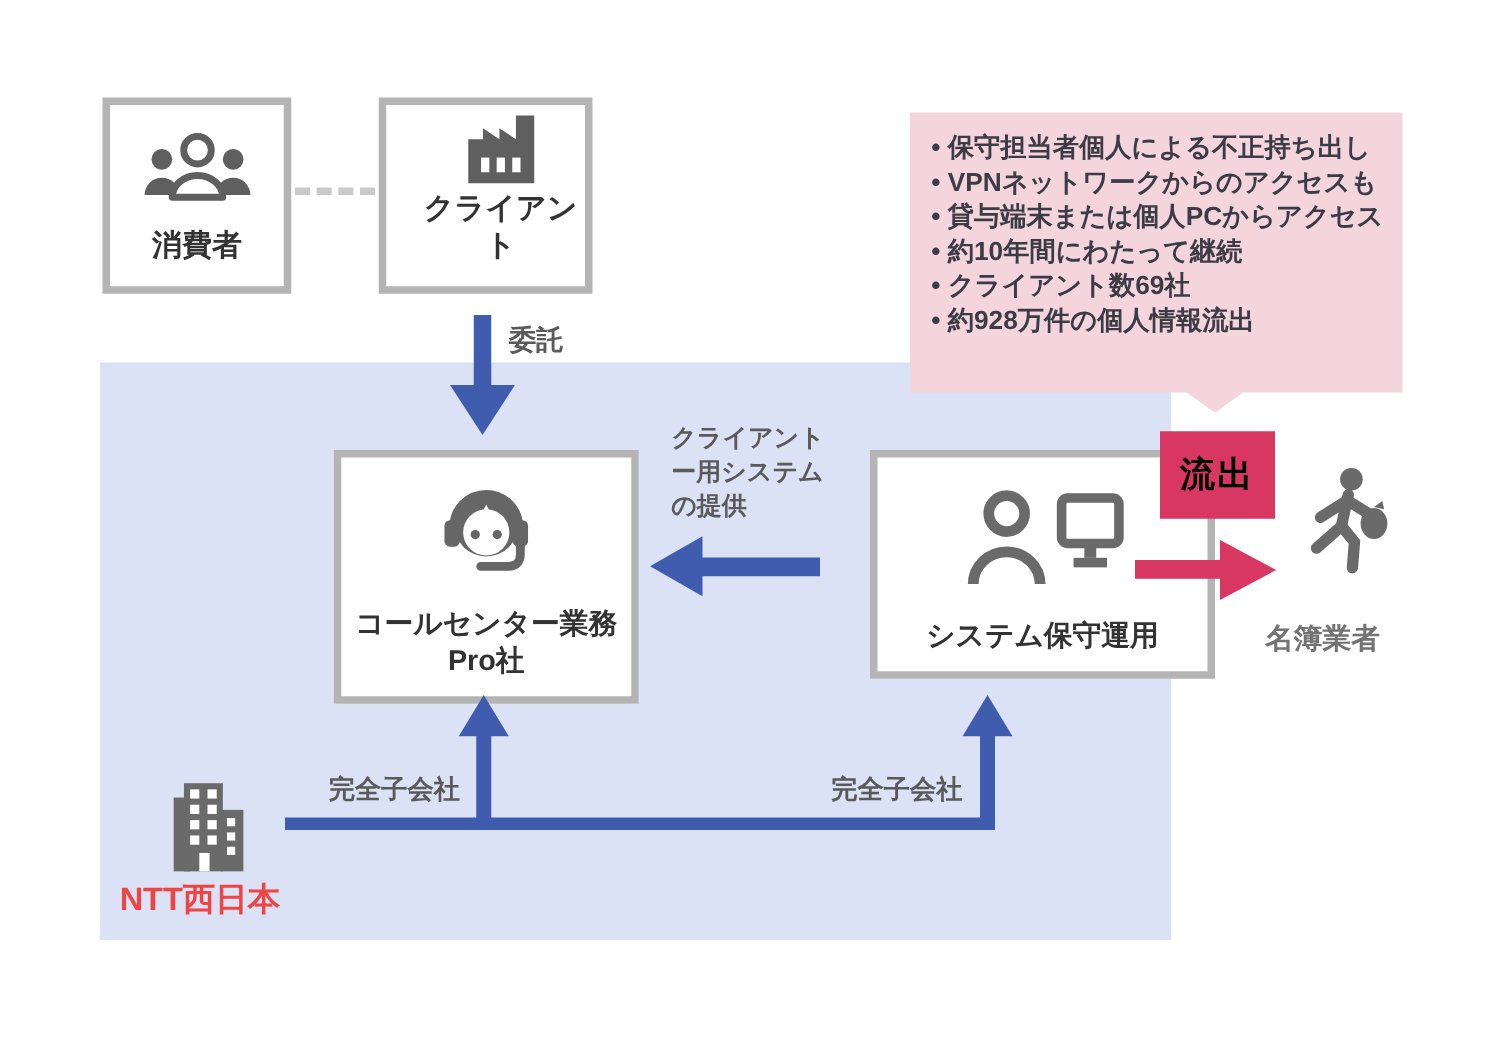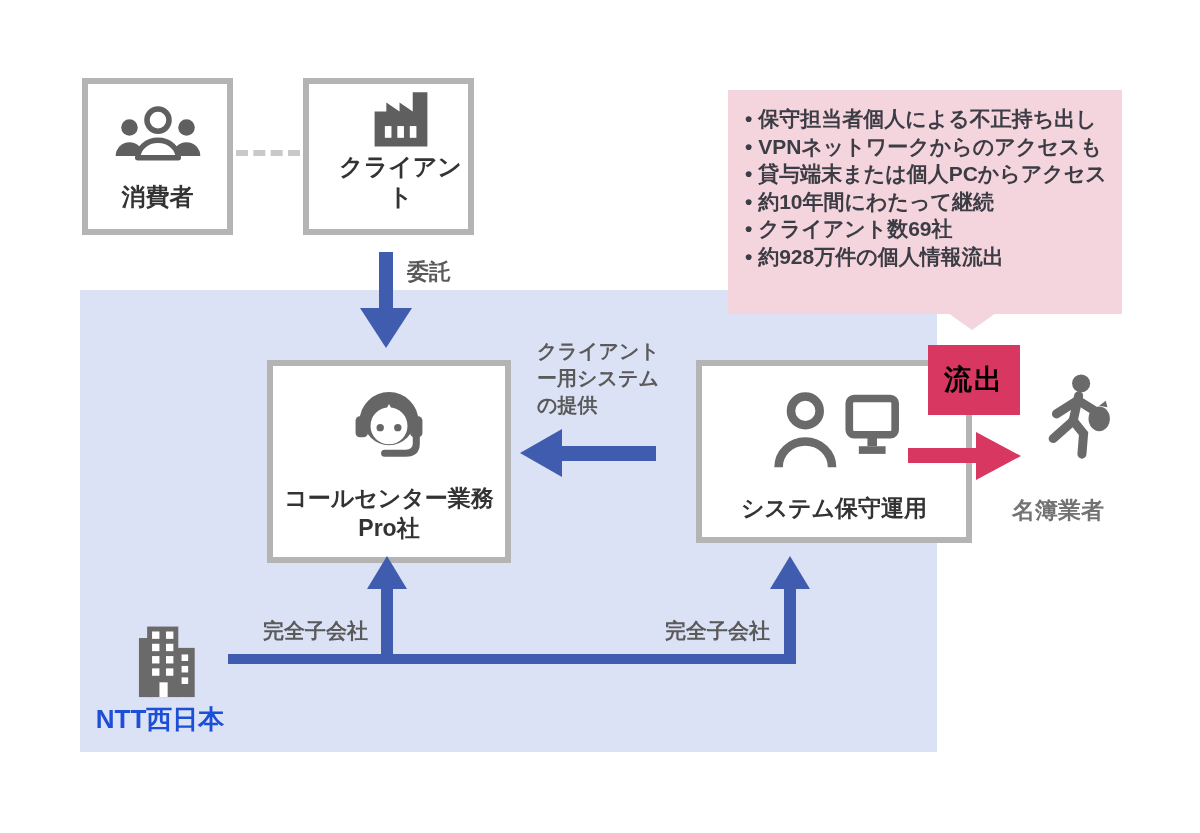--- a/index.html
+++ b/index.html
@@ -41,21 +41,21 @@
   #leak-shaft{left:908px;top:448px;width:70px;background:#d83761;z-index:5;}
   #leak-head{left:976px;top:432px;border-top:24px solid transparent;border-bottom:24px solid transparent;border-left:45px solid #d83761;z-index:5;}
   
   .rel-label{font-weight:bold;color:#5a5a5a;z-index:4;}
   #delegate-label{left:407px;top:257px;font-size:22px;}
   #provide-label{left:537px;top:338px;font-size:20px;line-height:27px;width:130px;}
   #sub-left-label{left:263px;top:617px;font-size:21px;}
   #sub-right-label{left:665px;top:617px;font-size:21px;}
   
   #building-icon{left:128px;top:620px;z-index:2;}
-  #ntt-label{left:78px;top:702px;width:164px;text-align:center;font-size:26px;font-weight:bold;color:#1d4ed8;z-index:2;}
+  #ntt-label{left:78px;top:702px;width:164px;text-align:center;font-size:26px;font-weight:bold;color:#ef4444;z-index:2;}
   
   #callout{left:728px;top:90px;width:394px;height:224px;background:#f4d4dd;z-index:2;}
   #callout ul{margin:0;padding:15px 10px 0 17px;list-style:none;}
   #callout li{font-size:21px;font-weight:bold;color:#3c3c44;line-height:27.6px;white-space:nowrap;}
   #callout li::before{content:"\2022\00a0";}
   #callout-pointer{left:948px;top:313px;border-left:24px solid transparent;border-right:24px solid transparent;border-top:17px solid #f4d4dd;z-index:2;}
   
   #leak-badge{left:928px;top:345px;width:92px;height:70px;background:#d83761;color:#000000;
     display:flex;align-items:center;justify-content:center;font-size:28px;font-weight:bold;z-index:6;letter-spacing:2px;}
   

